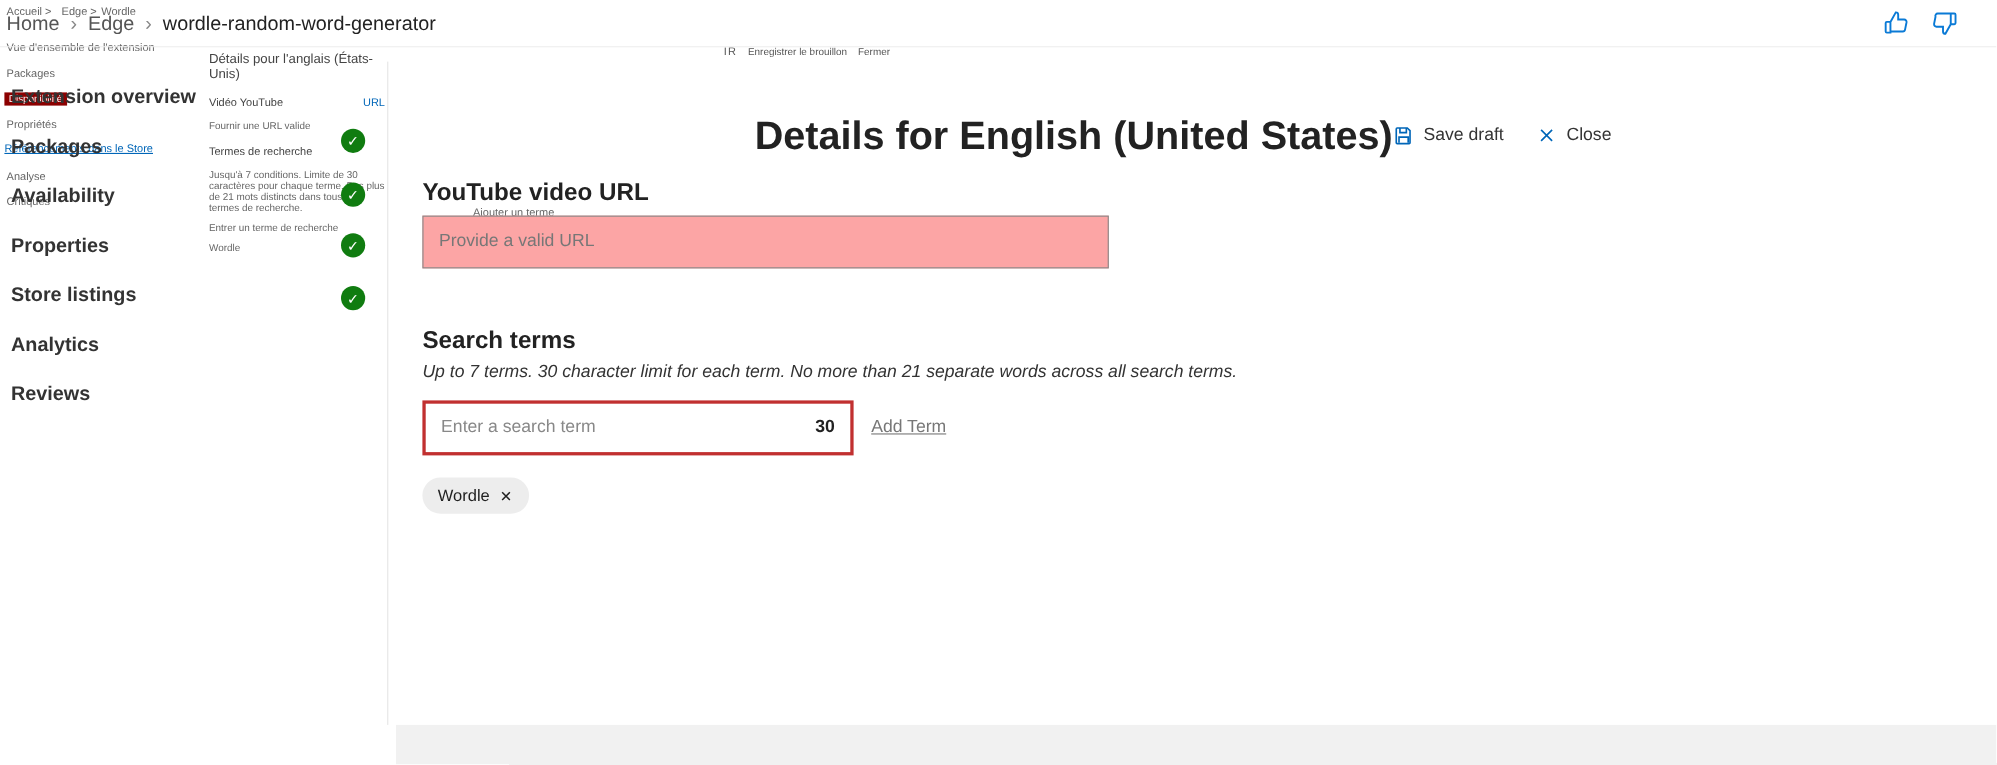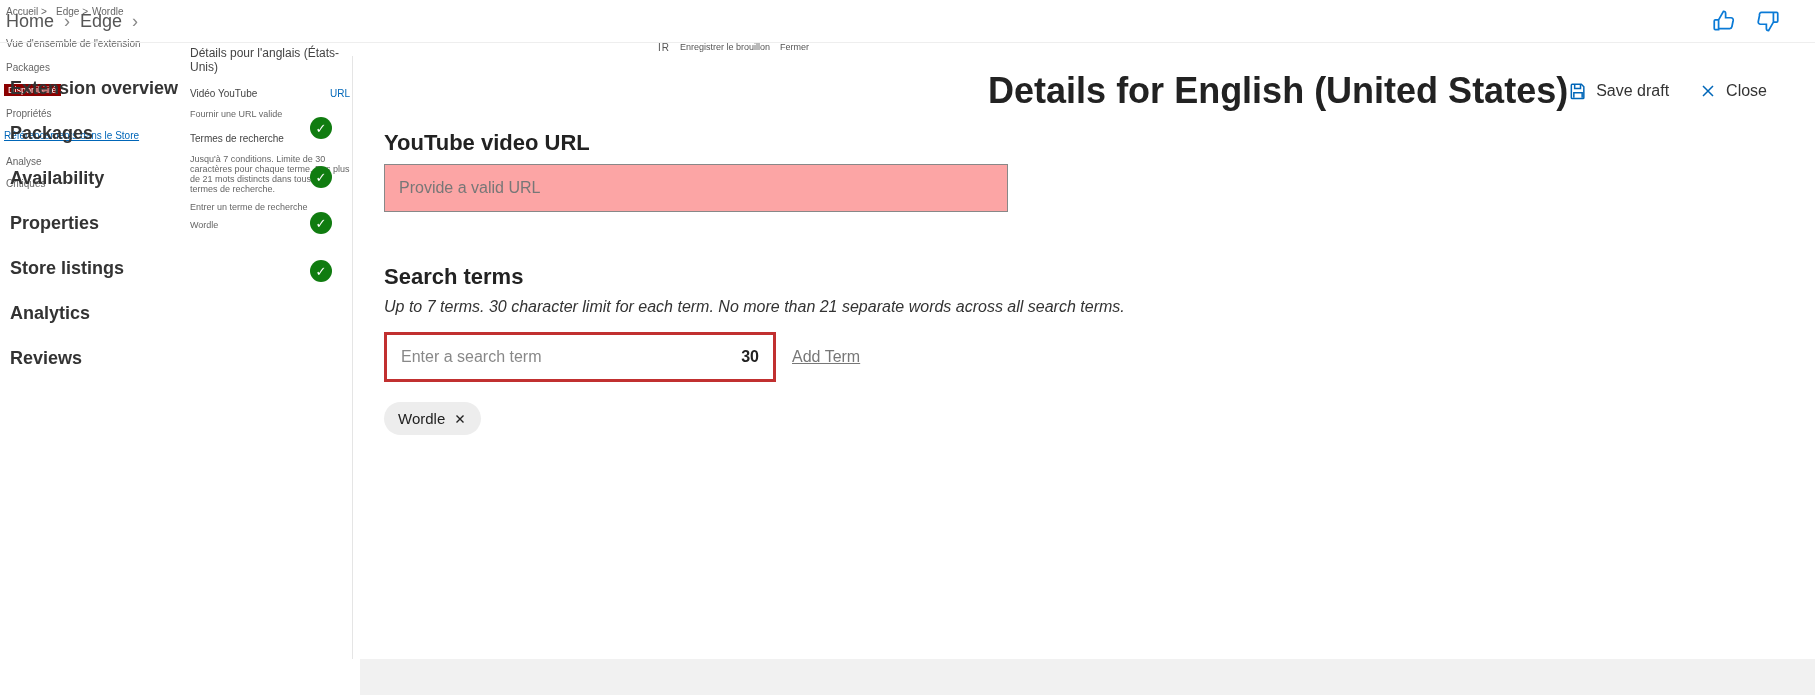--- a/index.html
+++ b/index.html
@@ -22,21 +22,21 @@
     .sidenav-item { font-size: 18px; color: #333; padding: 12px 4px; cursor: pointer; display: flex; align-items: center; }
 
     
     .secondary-list { position: absolute; top: 46px; left: 190px; width: 160px; z-index: 1; font-size: 10px; color: #444; }
     .sl-title { font-size: 12px; margin-bottom: 8px; }
     .sl-row { display: flex; align-items: center; justify-content: space-between; padding: 6px 0; }
     .sl-sub { font-size: 9px; color: #666; margin: 4px 0 8px 0; }
 
     
     .main { position: absolute; top: 70px; left: 384px; right: 40px; z-index: 3; }
-    .main-header { display: flex; align-items: center; justify-content: flex-end; margin-bottom: 18px; }
+    .main-header { display: flex; align-items: center; justify-content: center; margin-bottom: 18px; margin-top: 32px; }
     .main-title { font-size: 36px; font-weight: 700; color: #222; }
     .header-actions { display: flex; align-items: center; gap: 29px; margin-right: 8px; }
     .header-actions .act { display: flex; align-items: center; gap: 8px; color: #333; font-size: 16px; cursor: pointer; }
     .header-actions .act svg { width: 20px; height: 20px; }
 
     .section-h { font-size: 22px; font-weight: 700; color: #222; margin-top: 6px; margin-bottom: 8px; }
     .desc { font-size: 16px; color: #333; margin-bottom: 16px; font-style: italic; }
 
     .url-input { width: 624px; height: 48px; border: 1px solid #888; padding: 0 14px; font-size: 16px; color: #333; background: #fca5a5; }
     .url-input::placeholder { color: #777; }
@@ -87,20 +87,21 @@
 <div class="ref-store">Référencements dans le Store</div>
 <div class="ghost" style="top:156px;left:6px;">Analyse</div>
 <div class="ghost" style="top:178px;left:6px;">Critiques</div>
 
 <div class="breadcrumb-bar">
   <div class="breadcrumb">
     <span class="crumb">Home</span>
     <span class="sep">›</span>
     <span class="crumb">Edge</span>
     <span class="sep">›</span>
+    <span class="crumb last">wordle-random-word-generator</span>
   </div>
   <div class="feedback-icons">
     <span class="icon">
       <svg viewBox="0 0 24 24" fill="none" stroke="#0a7ad6" stroke-width="1.6">
           <path d="M7 11v9H4a1 1 0 0 1-1-1v-7a1 1 0 0 1 1-1h3zm0 0 4.5-8a2 2 0 0 1 2 2v4h5a2 2 0 0 1 2 2.3l-1.2 6a2 2 0 0 1-2 1.7H7"></path>
         </svg>
     </span>
     <span class="icon">
       <svg viewBox="0 0 24 24" fill="none" stroke="#0a7ad6" stroke-width="1.6">
           <path d="M17 13V4h3a1 1 0 0 1 1 1v7a1 1 0 0 1-1 1h-3zm0 0-4.5 8a2 2 0 0 1-2-2v-4H5a2 2 0 0 1-2-2.3l1.2-6A2 2 0 0 1 6.2 4H17"></path>

